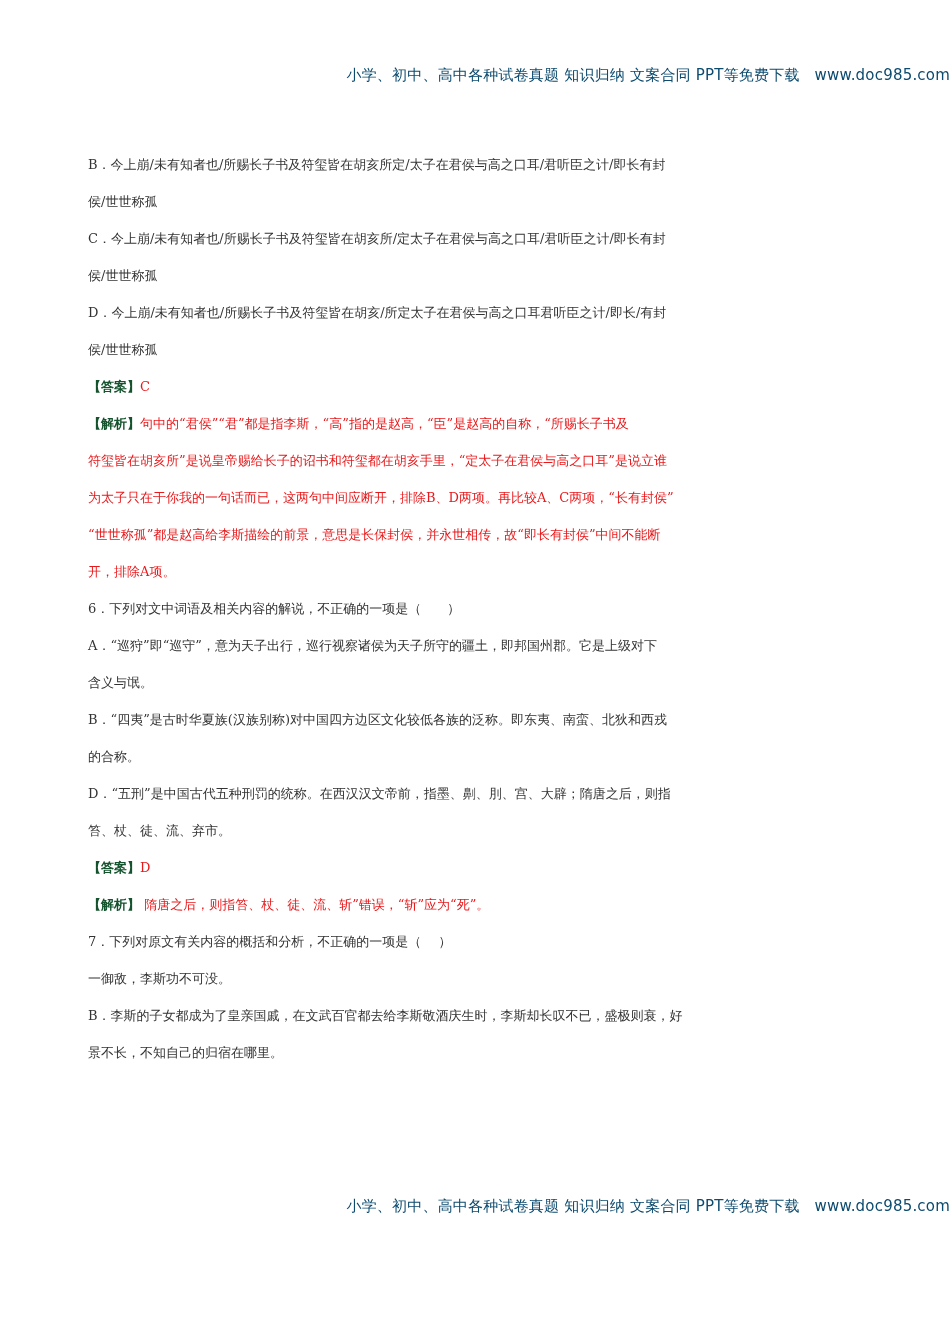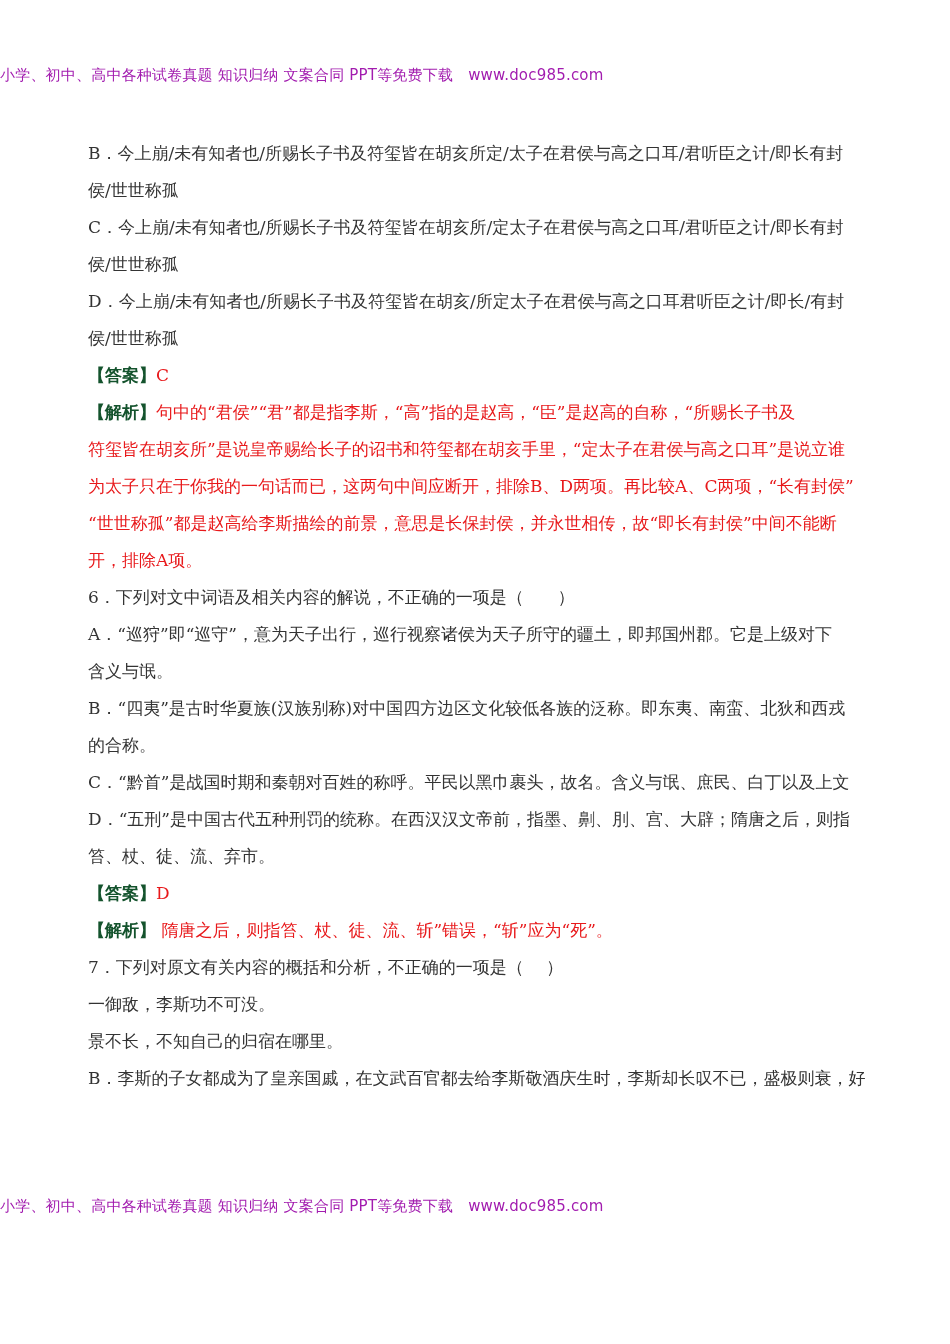--- a/index.html
+++ b/index.html
@@ -1,29 +1,29 @@
 <!DOCTYPE html>
 <html><head>
 <meta charset="utf-8">
 <style>
   html, body { margin: 0; padding: 0; background: #ffffff; }
   body { width: 950px; height: 1344px; position: relative; overflow: hidden; }
   .page { position: absolute; left: 0; top: 0; width: 950px; height: 1344px; background: #fff; }
   .header, .footer {
-    position: absolute; left: 0; width: 950px; text-align: left;
+    position: absolute; left: 0; width: 950px; text-align: right;
     font-family: "DejaVu Sans", "Liberation Sans", sans-serif;
-    font-size: 15px; color: #a21caf; letter-spacing: 0.2px;
+    font-size: 15px; color: #0c4a6e; letter-spacing: 0.2px;
   }
   .header { top: 66px; }
   .footer { top: 1197px; }
   .header .url, .footer .url { margin-left: 10px; }
   .content {
-    position: absolute; left: 88px; top: 135px; width: 780px;
+    position: absolute; left: 88px; top: 146px; width: 780px;
     font-family: "DejaVu Serif", "Liberation Serif", serif;
-    font-size: 17px; color: #333; line-height: 37px;
+    font-size: 13px; color: #333; line-height: 37px;
   }
   .line { white-space: nowrap; height: 37px; }
   .red { color: #e8191b; }
   .tag { color: #14532d; font-weight: bold; }
 </style>
 </head>
 <body>
 
 <div class="page">
   <div class="header">
@@ -42,28 +42,27 @@
     <div class="line red"><span class="tag">【解析】</span><span>句中的“君侯”“君”都是指李斯，“高”指的是赵高，“臣”是赵高的自称，“所赐长子书及</span></div>
     <div class="line red"><span>符玺皆在胡亥所”是说皇帝赐给长子的诏书和符玺都在胡亥手里，“定太子在君侯与高之口耳”是说立谁</span></div>
     <div class="line red"><span>为太子只在于你我的一句话而已，这两句中间应断开，排除B、D两项。再比较A、C两项，“长有封侯”</span></div>
     <div class="line red"><span>“世世称孤”都是赵高给李斯描绘的前景，意思是长保封侯，并永世相传，故“即长有封侯”中间不能断</span></div>
     <div class="line red"><span>开，排除A项。</span></div>
     <div class="line"><span>6．下列对文中词语及相关内容的解说，不正确的一项是（　　）</span></div>
     <div class="line"><span>A．“巡狩”即“巡守”，意为天子出行，巡行视察诸侯为天子所守的疆土，即邦国州郡。它是上级对下</span></div>
     <div class="line"><span>含义与氓。</span></div>
     <div class="line"><span>B．“四夷”是古时华夏族(汉族别称)对中国四方边区文化较低各族的泛称。即东夷、南蛮、北狄和西戎</span></div>
     <div class="line"><span>的合称。</span></div>
-    <div class="line"><span>C．“黔首”是战国时期和秦朝对百姓的称呼。平民以黑巾裹头，故名。含义与氓、庶民、白丁以及上文</span></div>
     <div class="line"><span>D．“五刑”是中国古代五种刑罚的统称。在西汉汉文帝前，指墨、劓、刖、宫、大辟；隋唐之后，则指</span></div>
     <div class="line"><span>笞、杖、徒、流、弃市。</span></div>
     <div class="line red"><span class="tag">【答案】</span><span>D</span></div>
     <div class="line red"><span class="tag">【解析】</span><span> 隋唐之后，则指笞、杖、徒、流、斩”错误，“斩”应为“死”。</span></div>
     <div class="line"><span>7．下列对原文有关内容的概括和分析，不正确的一项是（　 ）</span></div>
     <div class="line"><span>一御敌，李斯功不可没。</span></div>
+    <div class="line"><span>B．李斯的子女都成为了皇亲国戚，在文武百官都去给李斯敬酒庆生时，李斯却长叹不已，盛极则衰，好</span></div>
     <div class="line"><span>景不长，不知自己的归宿在哪里。</span></div>
-    <div class="line"><span>B．李斯的子女都成为了皇亲国戚，在文武百官都去给李斯敬酒庆生时，李斯却长叹不已，盛极则衰，好</span></div>
   </div>
 
   <div class="footer">
     <span>小学、初中、高中各种试卷真题 知识归纳 文案合同 PPT等免费下载</span>
     <span class="url">www.doc985.com</span>
   </div>
 </div>
 
 </body></html>

